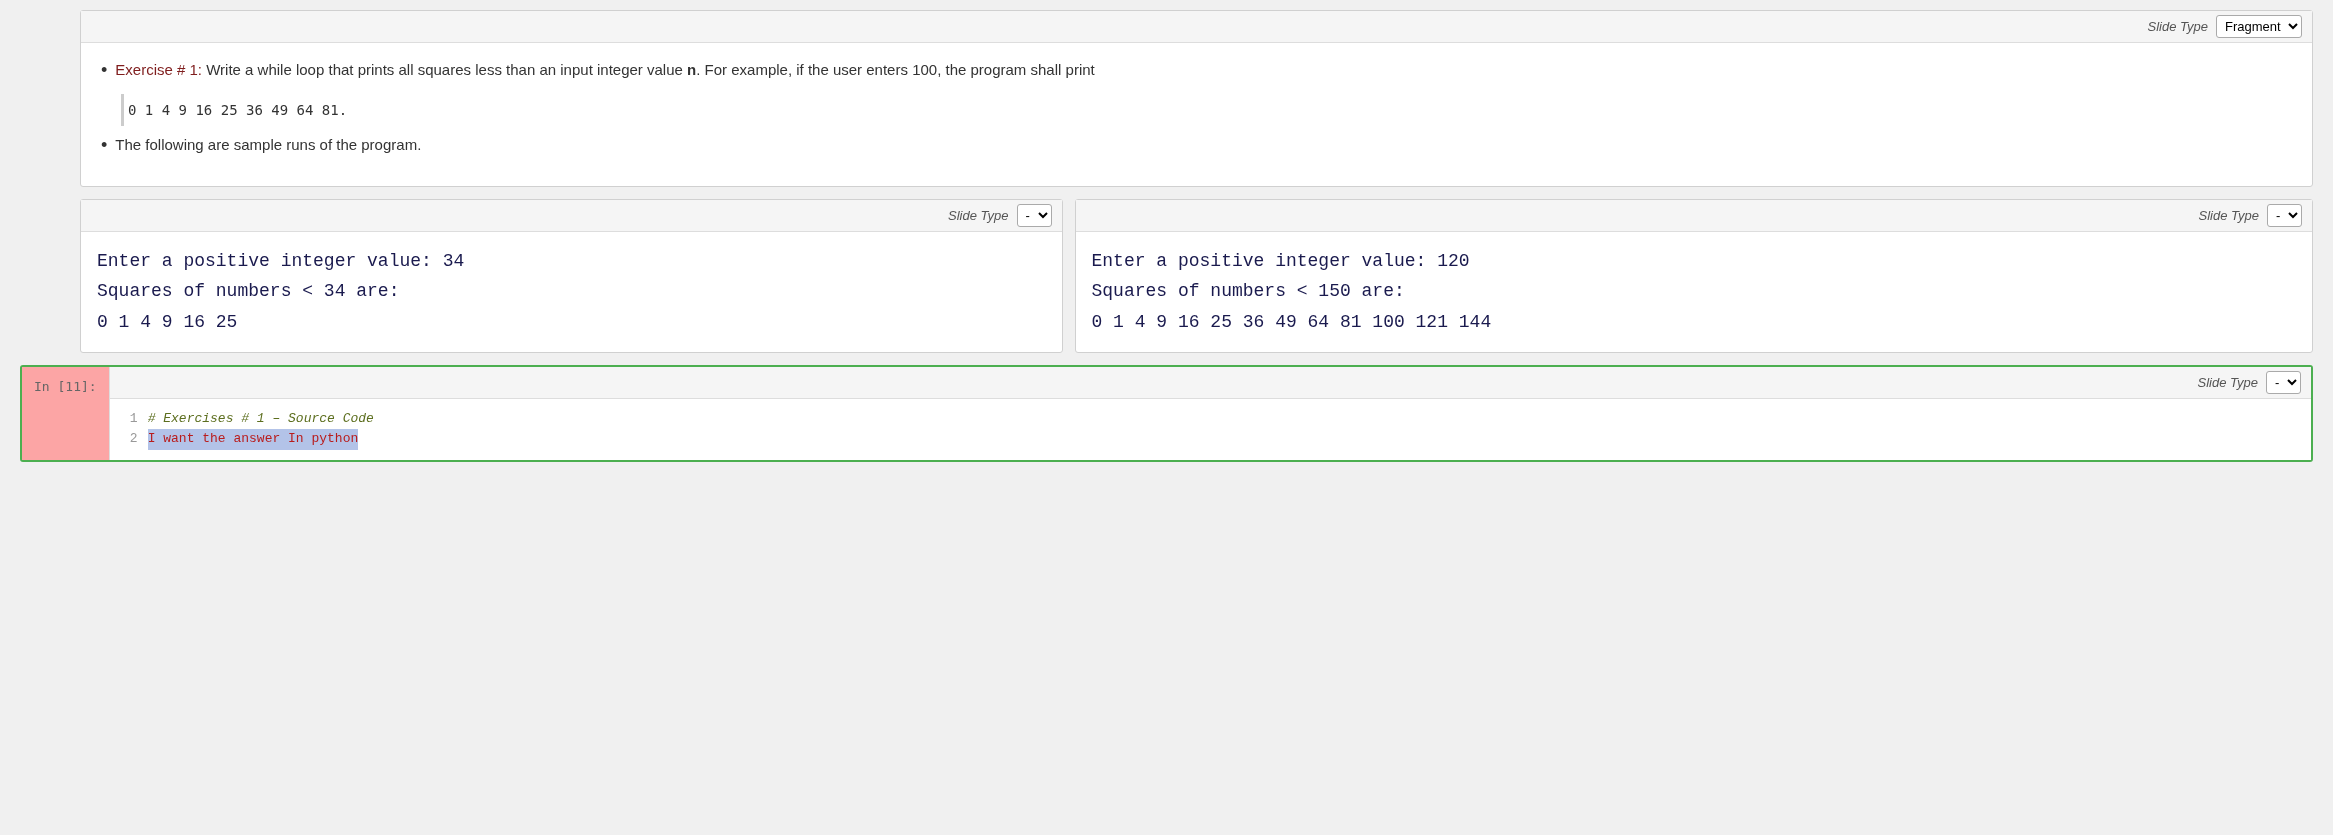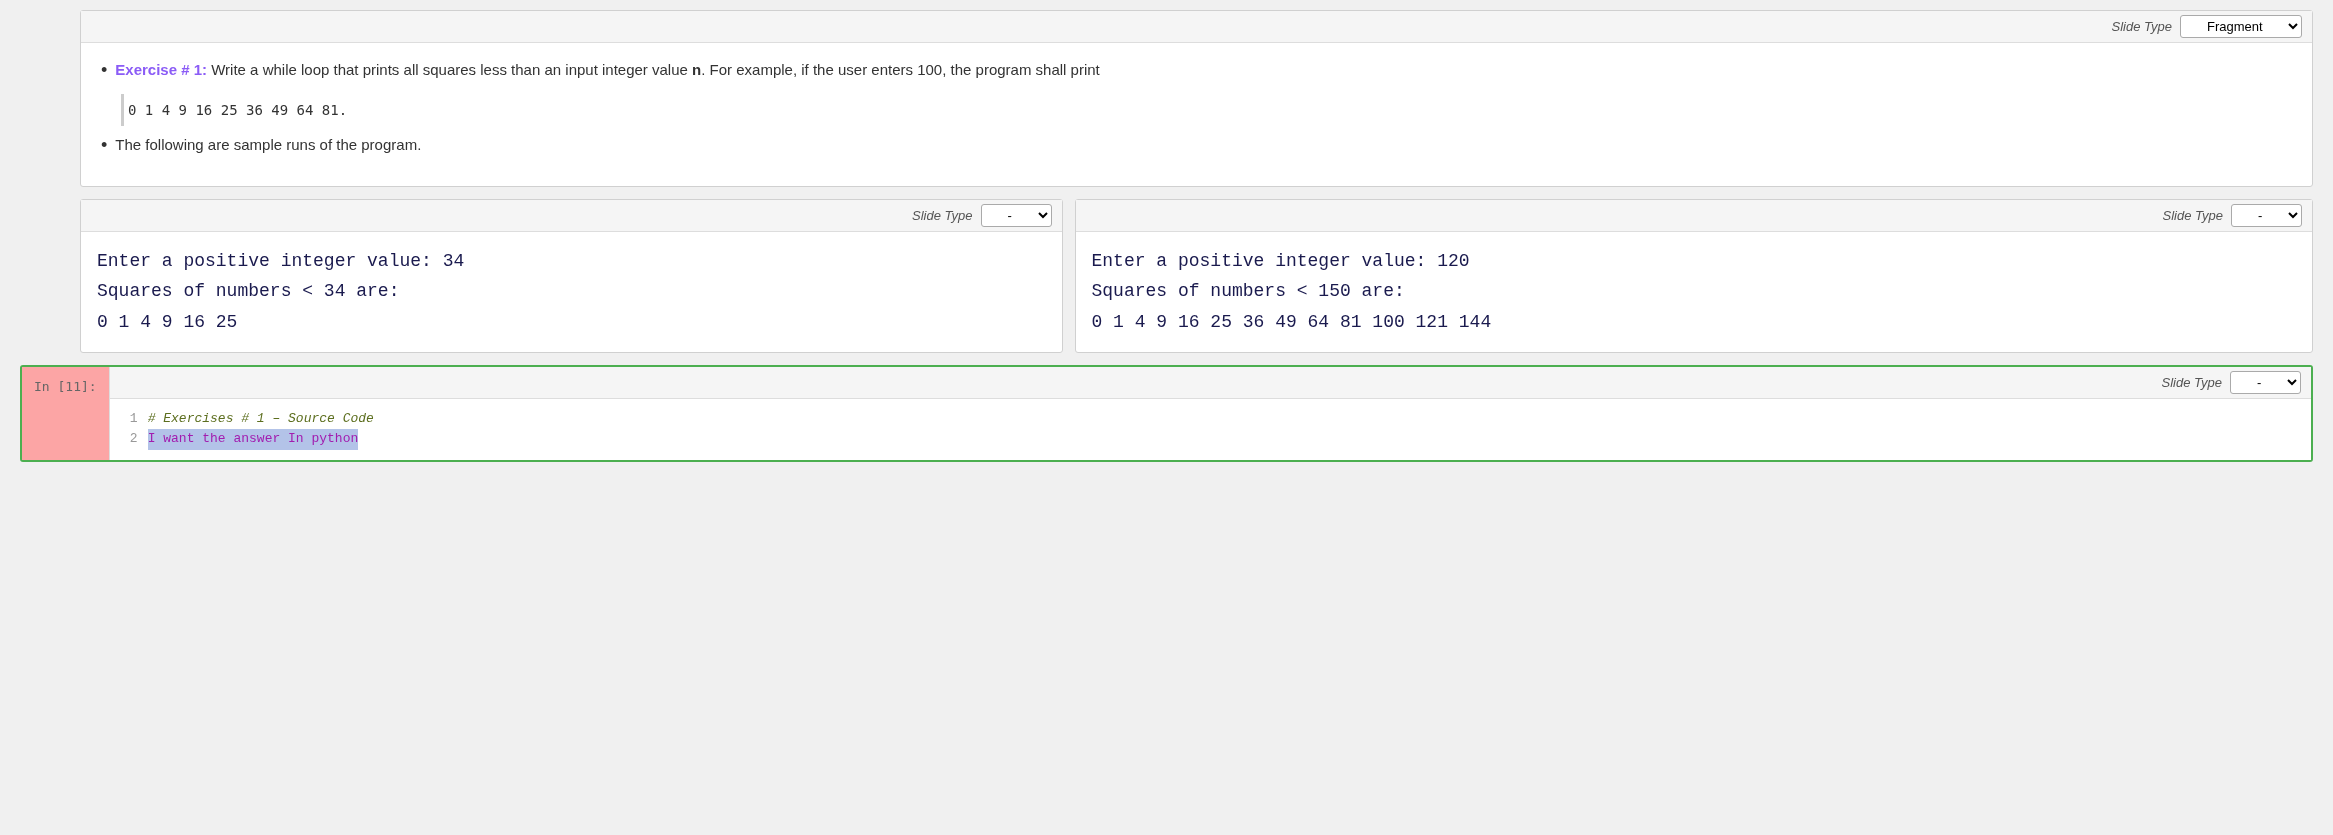--- a/index.html
+++ b/index.html
@@ -36,21 +36,21 @@
     }
 
     .slide-type-label {
       font-size: 13px;
       color: #555;
       font-style: italic;
     }
 
     .slide-type-select {
       font-size: 13px;
-      padding: 2px 22px;
+      padding: 2px 4px;
       border: 1px solid #aaa;
       border-radius: 3px;
       background: #fff;
       cursor: pointer;
     }
 
     .fragment-body {
       padding: 16px 20px 16px 20px;
     }
 
@@ -69,23 +69,23 @@
     }
 
     .bullet-dot {
       color: #333;
       font-size: 18px;
       line-height: 1.3;
       flex-shrink: 0;
     }
 
     .exercise-link {
-      color: #8b5cf6;
+      color: #7f1d1d;
       text-decoration: none;
-      font-weight: bold;
+      font-weight: normal;
       text-align: center;
     }
 
     .code-block-quote {
       border-left: 3px solid #ccc;
       padding: 8px 4px;
       margin: 8px 0 8px 20px;
       font-family: monospace;
       font-size: 14px;
       color: #333;
@@ -183,21 +183,21 @@
     .code-comment {
       color: #5c6e1e;
       font-style: italic;
     }
 
     .code-highlight {
       background: #b3c3e8;
     }
 
     .code-normal {
-      color: #a21caf;
+      color: #b91c1c;
     }
   </style>
 </head>
 <body>
 
 <div class="cell-container">
 
   <div class="fragment-cell">
     <div class="cell-header">
       <span class="slide-type-label">Slide Type</span>

